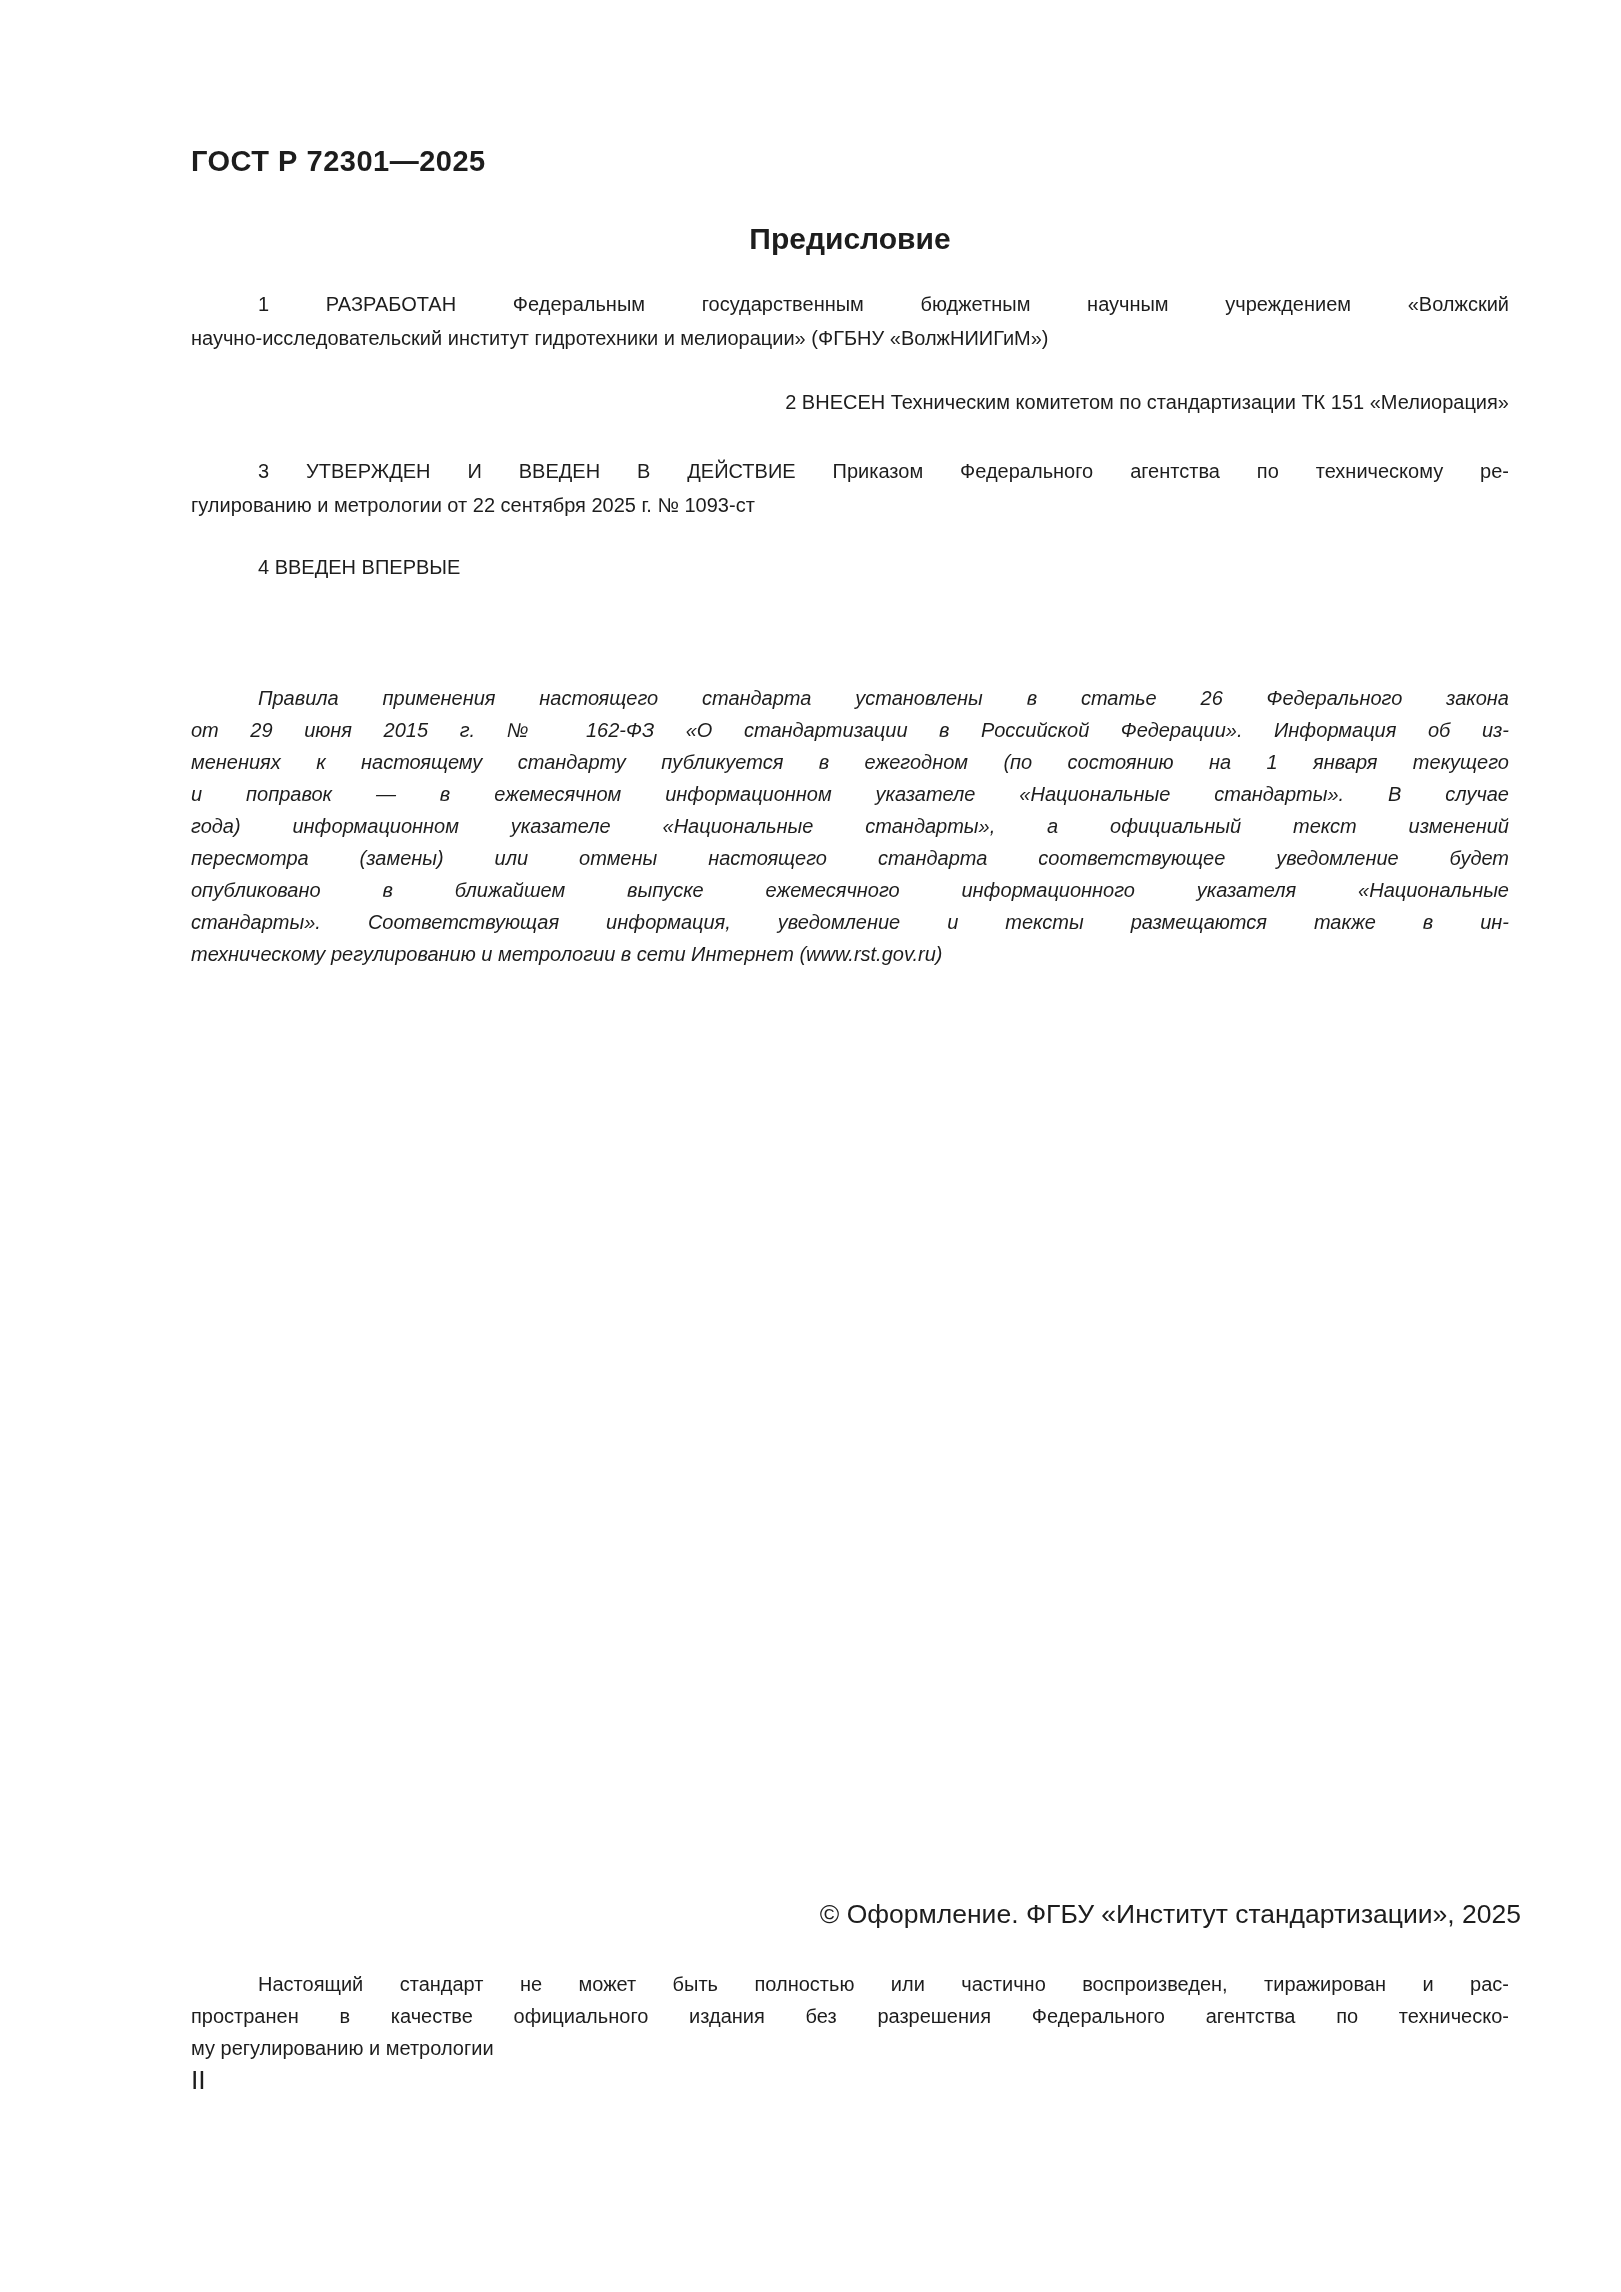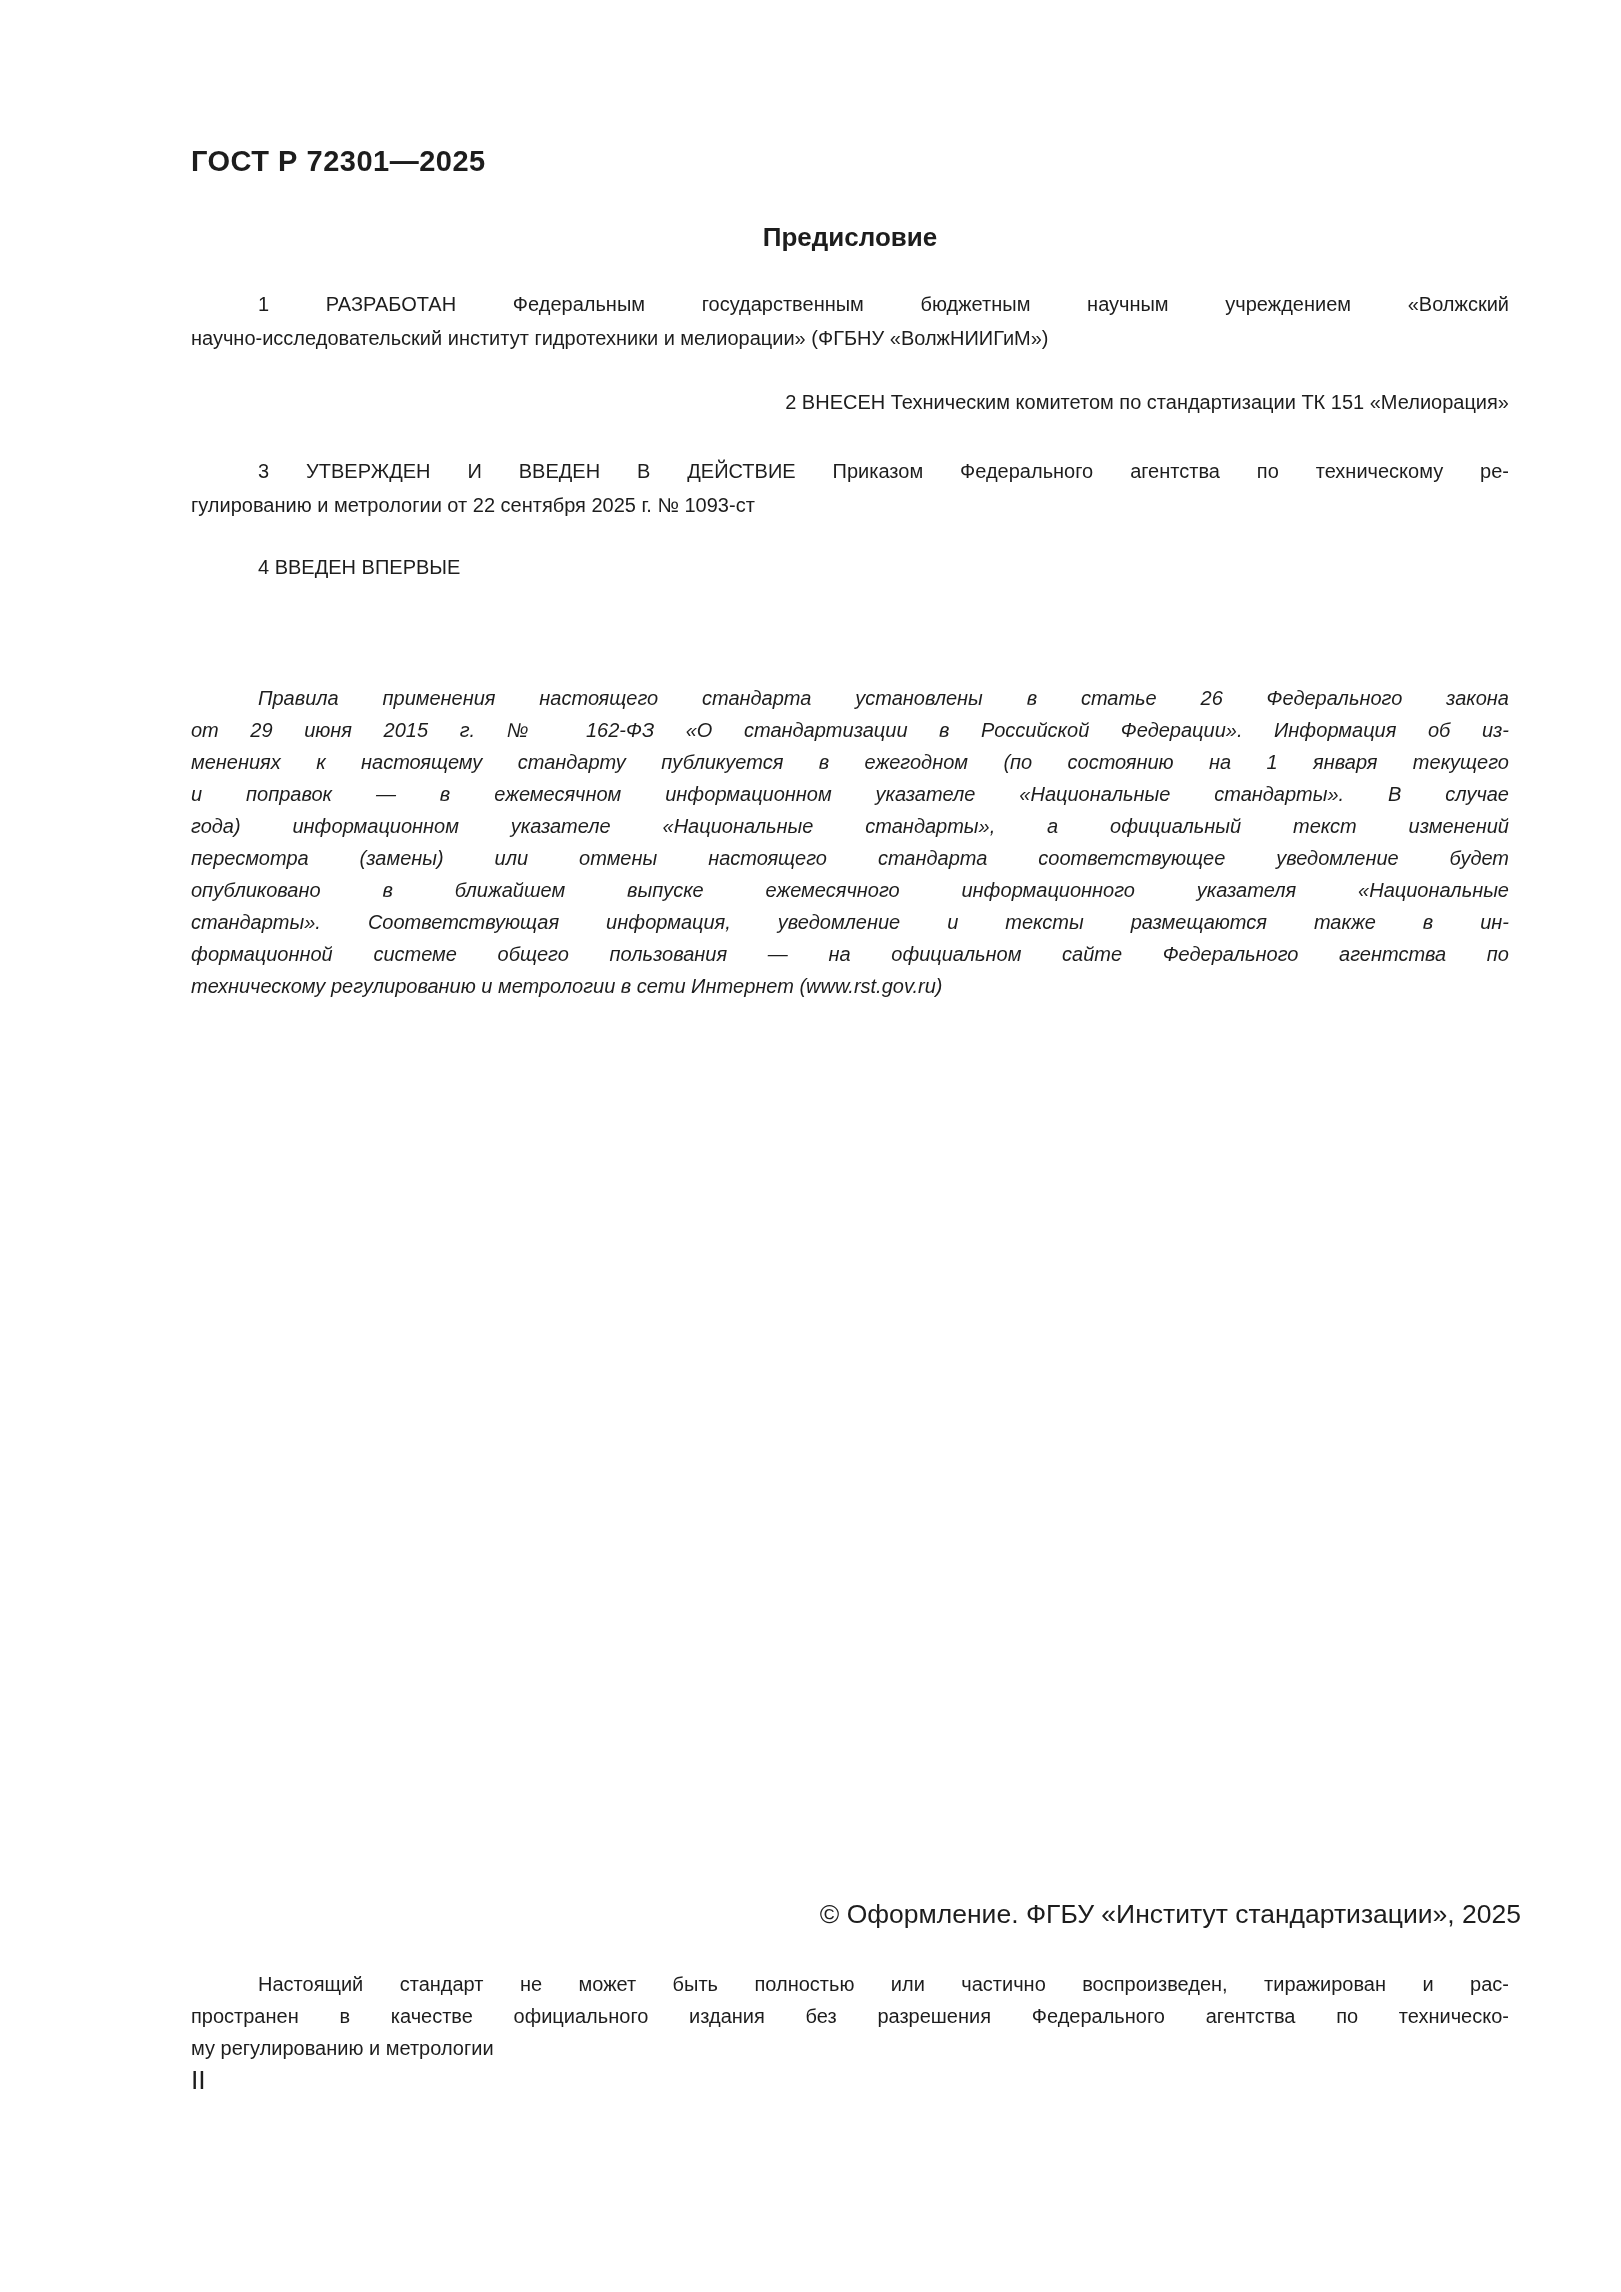--- a/index.html
+++ b/index.html
@@ -25,21 +25,21 @@
   .doc-code {
     top: 145px;
     font-size: 29px;
     font-weight: bold;
     letter-spacing: 0.5px;
   }
   .heading {
     top: 222px;
     margin: 0;
     text-align: center;
-    font-size: 26px;
+    font-size: 30px;
     font-weight: bold;
   }
   .ln {
     font-size: 20px;
     line-height: 34px;
     white-space: normal;
   }
   .j {
     text-align: justify;
     text-align-last: justify;
@@ -101,21 +101,20 @@
 
   <section class="abs legal-notice">
     <div class="ln j indent">Правила применения настоящего стандарта установлены в статье 26 Федерального закона</div>
     <div class="ln j">от 29 июня 2015 г. № 162-ФЗ «О стандартизации в Российской Федерации». Информация об из-</div>
     <div class="ln j">менениях к настоящему стандарту публикуется в ежегодном (по состоянию на 1 января текущего</div>
     <div class="ln j">и поправок — в ежемесячном информационном указателе «Национальные стандарты». В случае</div>
     <div class="ln j">года) информационном указателе «Национальные стандарты», а официальный текст изменений</div>
     <div class="ln j">пересмотра (замены) или отмены настоящего стандарта соответствующее уведомление будет</div>
     <div class="ln j">опубликовано в ближайшем выпуске ежемесячного информационного указателя «Национальные</div>
     <div class="ln j">стандарты». Соответствующая информация, уведомление и тексты размещаются также в ин-</div>
-    <div class="ln j">формационной системе общего пользования — на официальном сайте Федерального агентства по</div>
     <div class="ln">техническому регулированию и метрологии в сети Интернет (www.rst.gov.ru)</div>
   </section>
 
   <div class="abs copyright-line">© Оформление. ФГБУ «Институт стандартизации», 2025</div>
 
   <section class="abs reproduction-notice">
     <div class="ln j indent">Настоящий стандарт не может быть полностью или частично воспроизведен, тиражирован и рас-</div>
     <div class="ln j">пространен в качестве официального издания без разрешения Федерального агентства по техническо-</div>
     <div class="ln">му регулированию и метрологии</div>
   </section>

